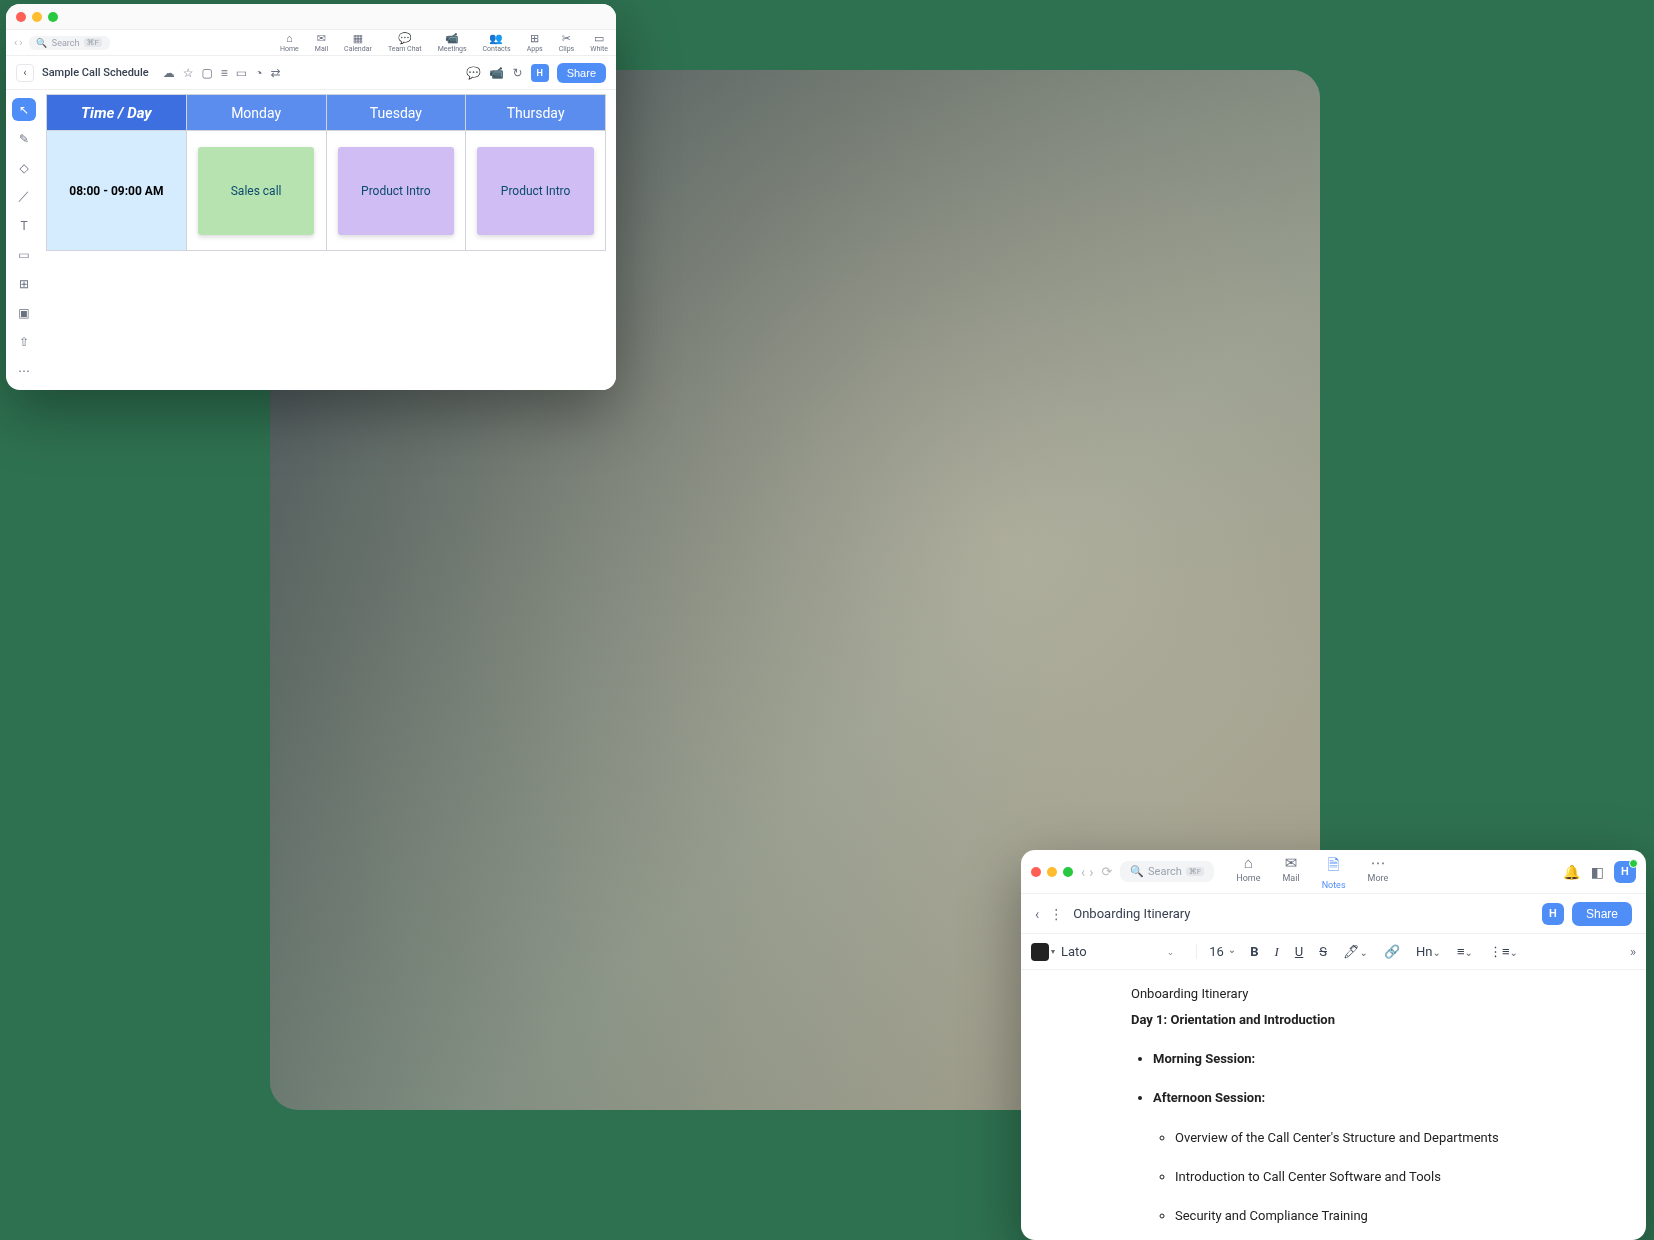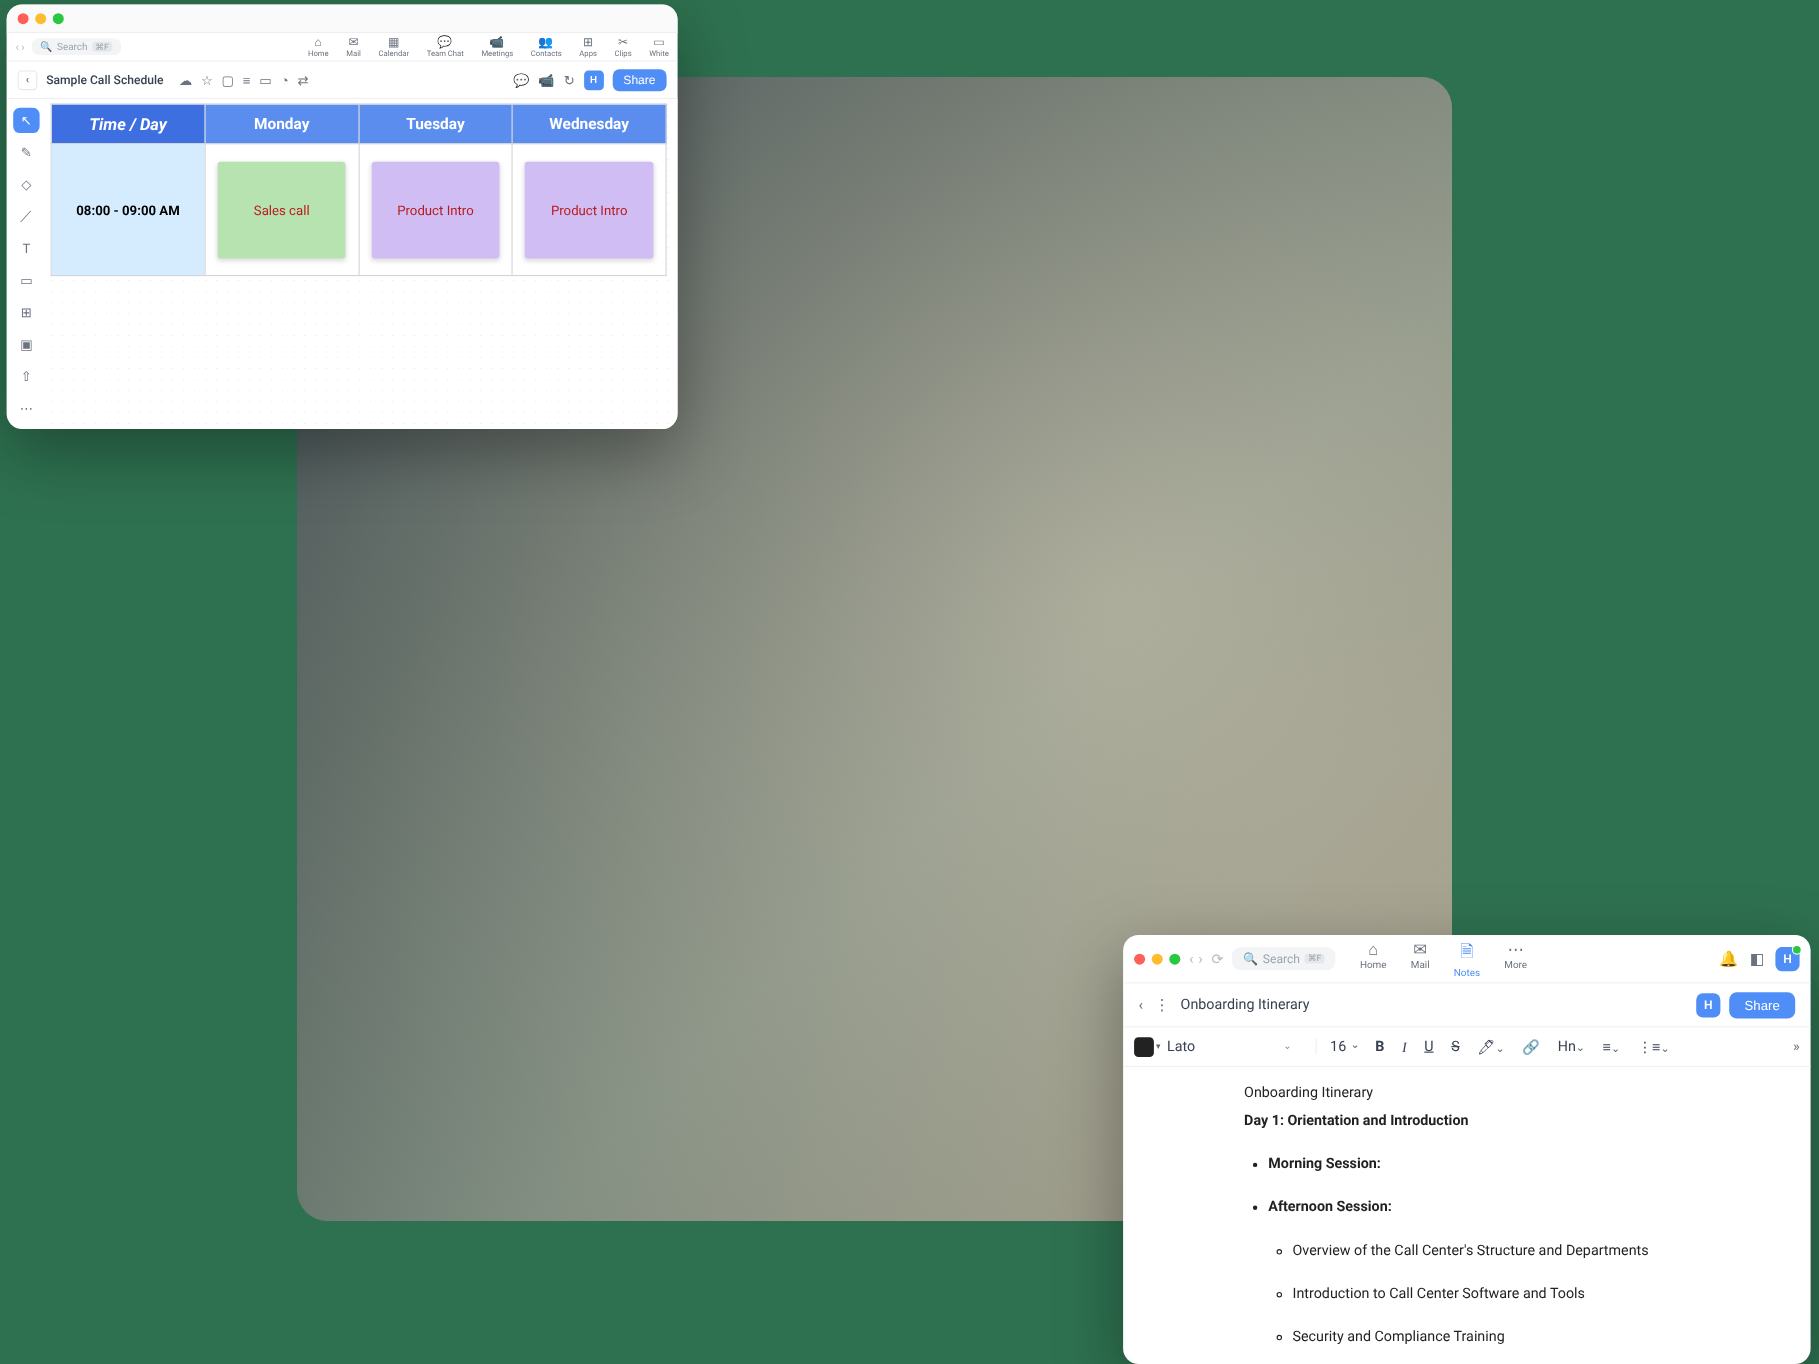--- a/index.html
+++ b/index.html
@@ -104,28 +104,28 @@
   width:24px; height:24px; border-radius:6px; display:flex; align-items:center;
   justify-content:center; font-size:12px; color:#6b7280; cursor:pointer;
 }
 .wb-tool.active { background:#4f8ef7; color:#fff; }
 
 .wb-canvas { flex:1; position:relative; background-image: radial-gradient(#e5e7eb 0.5px, #fff 0.5px);
   background-size: 10px 10px; padding:4px 10px 14px 4px; }
 
 .sched-table { width:100%; border-collapse:collapse; border:1px solid #d1d5db; table-layout:fixed; background:#fff; }
 .sched-table th, .sched-table td { border:1px solid #d1d5db; text-align:center; vertical-align:middle; }
-.sched-table th { height:36px; background:#5b8def; color:#fff; font-weight:700; font-size:14px; }
+.sched-table th { height:36px; background:#5b8def; color:#fff; font-weight:400; font-size:14px; }
 .sched-table th.timeday { background:#3d6fe0; font-weight:700; font-style:italic; font-size:15px; }
 .sched-table td { height:120px; font-size:12px; }
 .sched-table td.timecell { background:#d5ecff; font-weight:700; font-size:12px; }
 .sched-table td .card {
   width:84%; height:88px; margin:0 auto; border-radius:3px;
   display:flex; align-items:center; justify-content:center;
-  font-size:12px; color:#b91c1c; box-shadow:0 2px 5px rgba(0,0,0,0.15);
+  font-size:12px; color:#0c4a6e; box-shadow:0 2px 5px rgba(0,0,0,0.15);
 }
 .card.green { background:#b7e3b1; }
 .card.purple { background:#cfbdf4; }
 .card.blue { background:#a9c4f5; }
 
 
 .notes-window {
   position: absolute;
   right: 8px;
   bottom: 0;
@@ -303,21 +303,21 @@
       <div class="wb-tool">⇧</div>
       <div class="wb-tool">⋯</div>
     </div>
     <div class="wb-canvas">
       <table class="sched-table">
         <thead>
             <tr id="sched-head">
               <th class="timeday">Time / Day</th>
               <th>Monday</th>
               <th>Tuesday</th>
-              <th>Wednesday</th>
+              <th>Thursday</th>
             </tr>
           </thead>
         <tbody id="sched-body">
             <tr>
               <td class="timecell">08:00 - 09:00 AM</td>
               <td>
                 <div class="card green">Sales call</div>
               </td>
               <td>
                 <div class="card purple">Product Intro</div>

